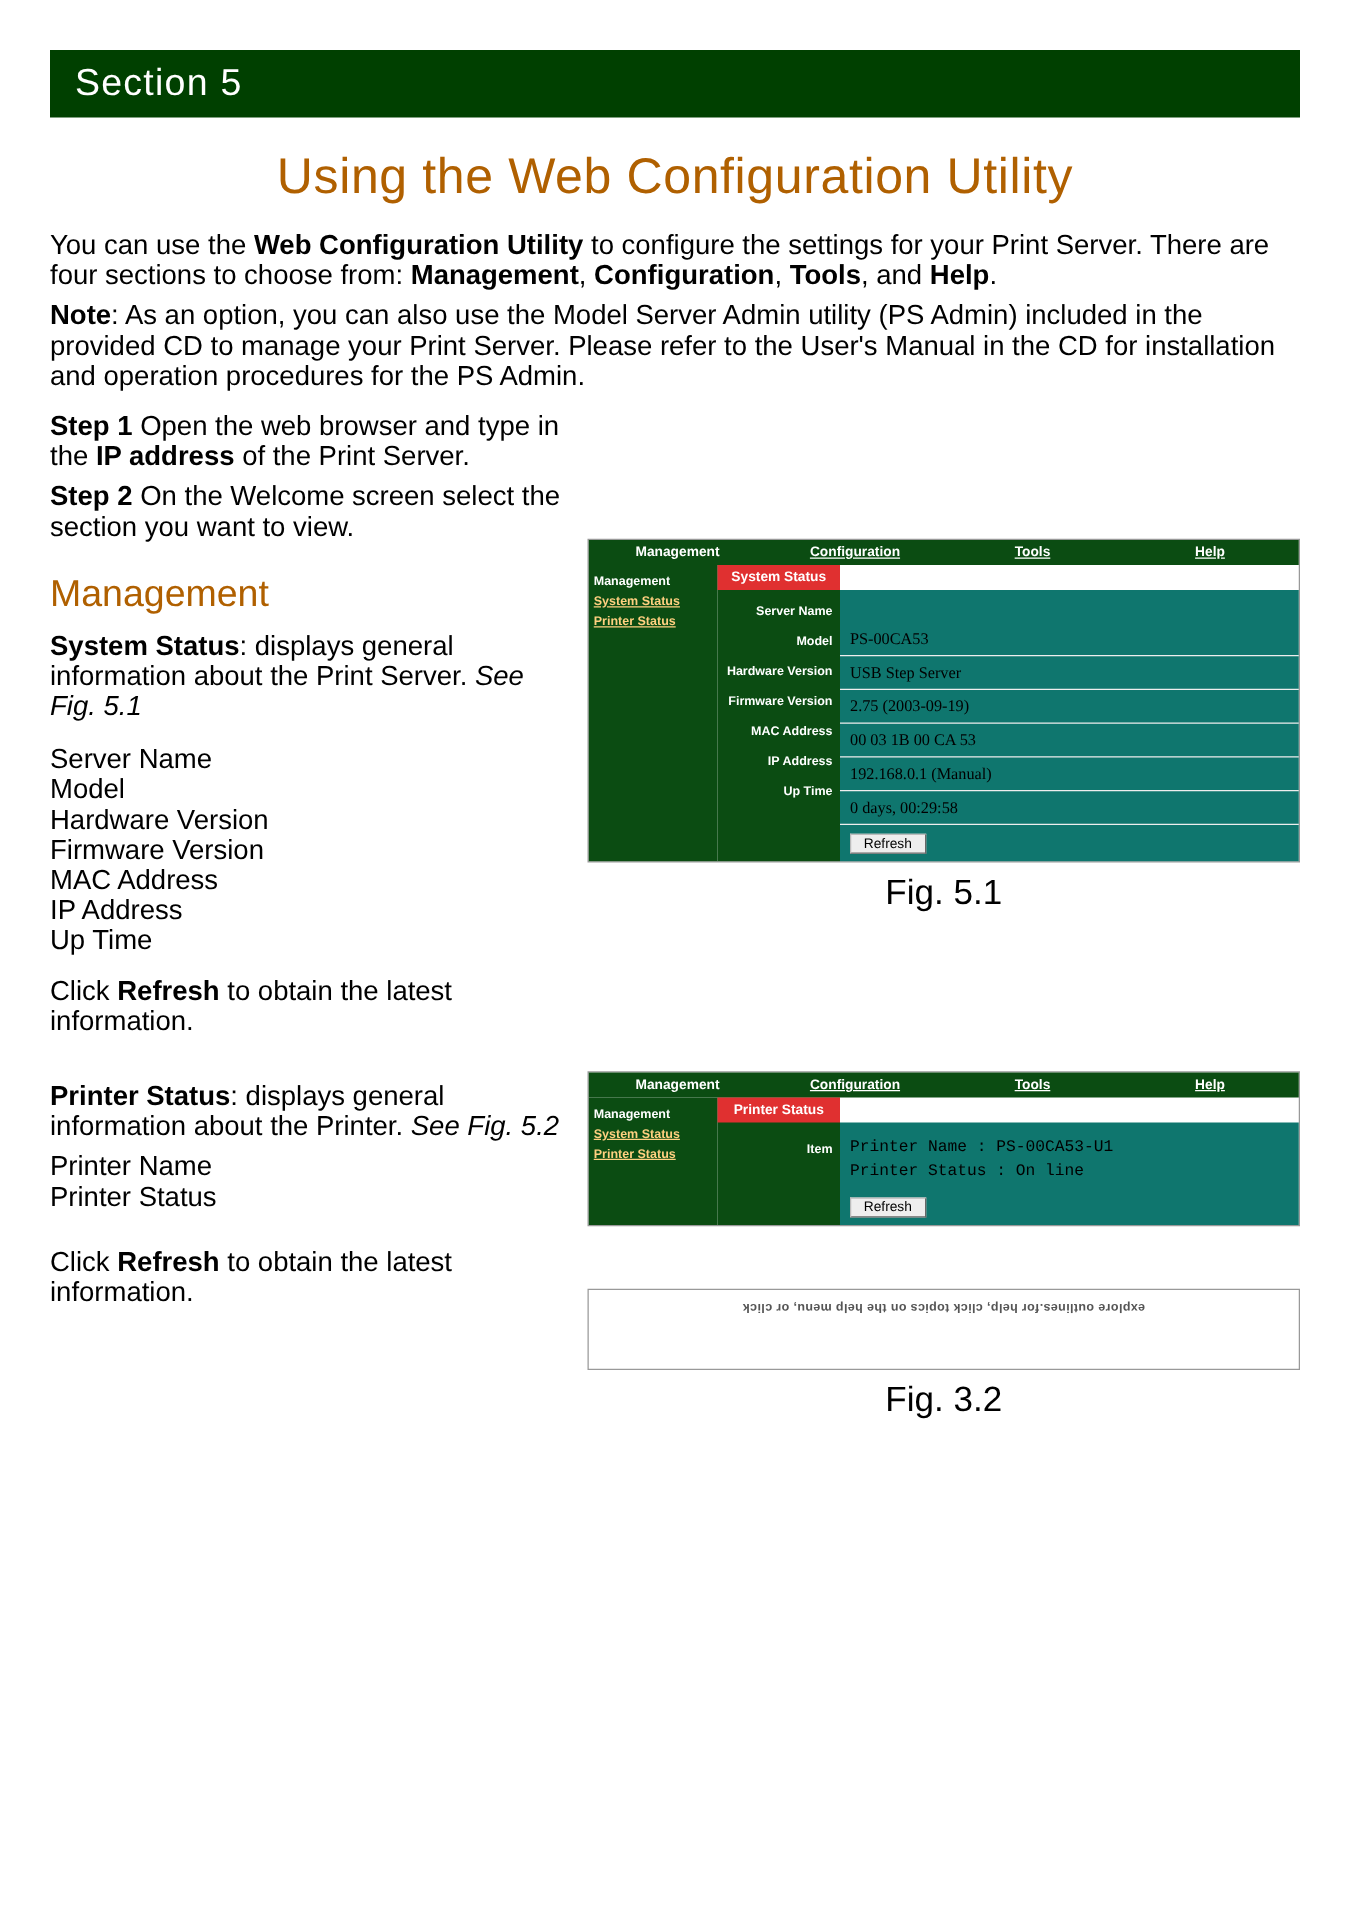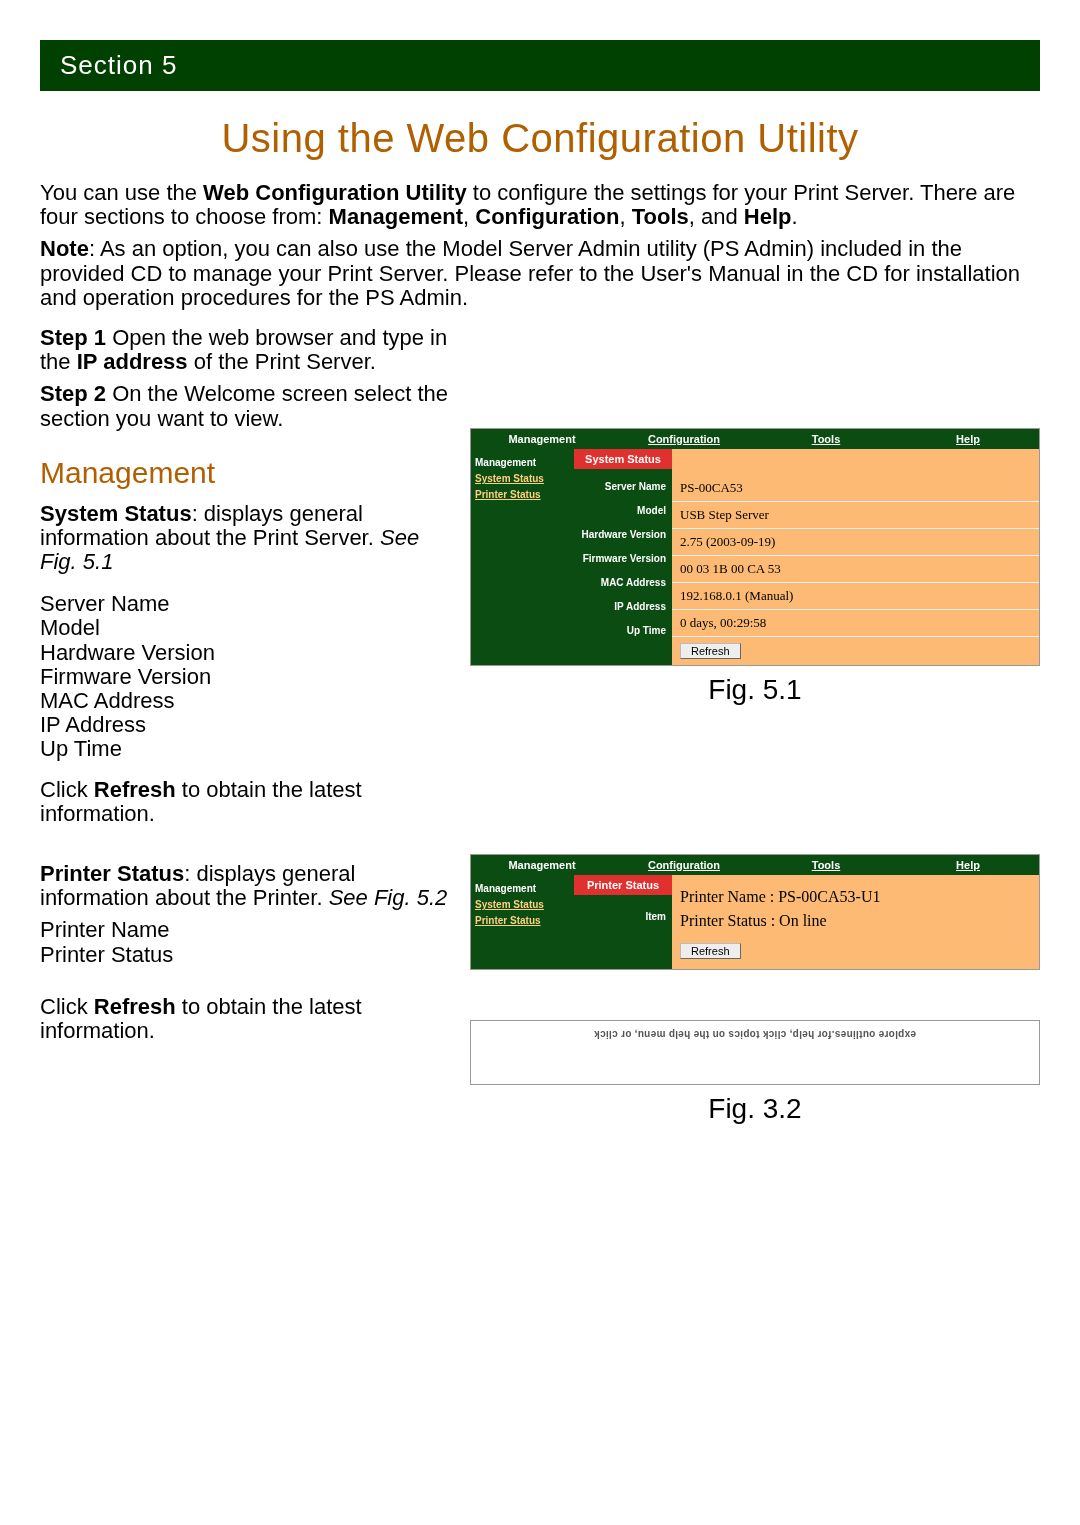--- a/index.html
+++ b/index.html
@@ -6,21 +6,21 @@
     margin: 0;
     padding: 40px 40px 60px 40px;
     font-family: Arial, Helvetica, sans-serif;
     background: #fff;
     color: #000;
     width: 1000px;
   }
   .section-banner {
     background: #004000;
     color: #fff;
-    font-size: 26px;
+    font-size: 30px;
     padding: 10px 20px;
     font-weight: normal;
     letter-spacing: 1px;
   }
   .page-title {
     color: #b06000;
     font-size: 40px;
     text-align: center;
     margin: 25px 0 20px 0;
     font-weight: normal;
@@ -109,43 +109,44 @@
   .label-col .l {
     color: #fff;
     font-weight: bold;
     font-size: 10px;
     padding: 6px 6px 6px 2px;
     line-height: 1.2;
   }
   .label-col-short .l { padding: 10px 6px 10px 2px; }
   .value-col {
     flex: 1;
-    background: #fdba74;
+    background: #0f766e;
     padding: 0;
     font-family: 'Times New Roman', serif;
     font-size: 13px;
+    margin-top: 20px;
   }
   .value-col .spacer-top { height: 26px; }
   .value-col .v {
     padding: 5px 8px;
     border-bottom: 1px solid #eee;
   }
   .value-col .v:last-of-type { border-bottom: none; }
   .refresh-row { padding: 6px 8px; }
   .refresh-btn {
     font-family: Arial, sans-serif;
     font-size: 11px;
     padding: 1px 10px;
     background: #eee;
     border: 1px outset #bbb;
     cursor: pointer;
   }
 
   
-  .printer-vals { font-family: Liberation Serif, serif; font-size: 16px; padding: 10px 8px 4px 8px; line-height: 1.5; }
+  .printer-vals { font-family: Liberation Mono, monospace; font-size: 13px; padding: 10px 8px 4px 8px; line-height: 1.5; }
 
   
   .blur-box {
     border: 1px solid #999;
     height: 55px;
     font-size: 10px;
     color: #555;
     text-align: center;
     padding-top: 8px;
     overflow: hidden;

